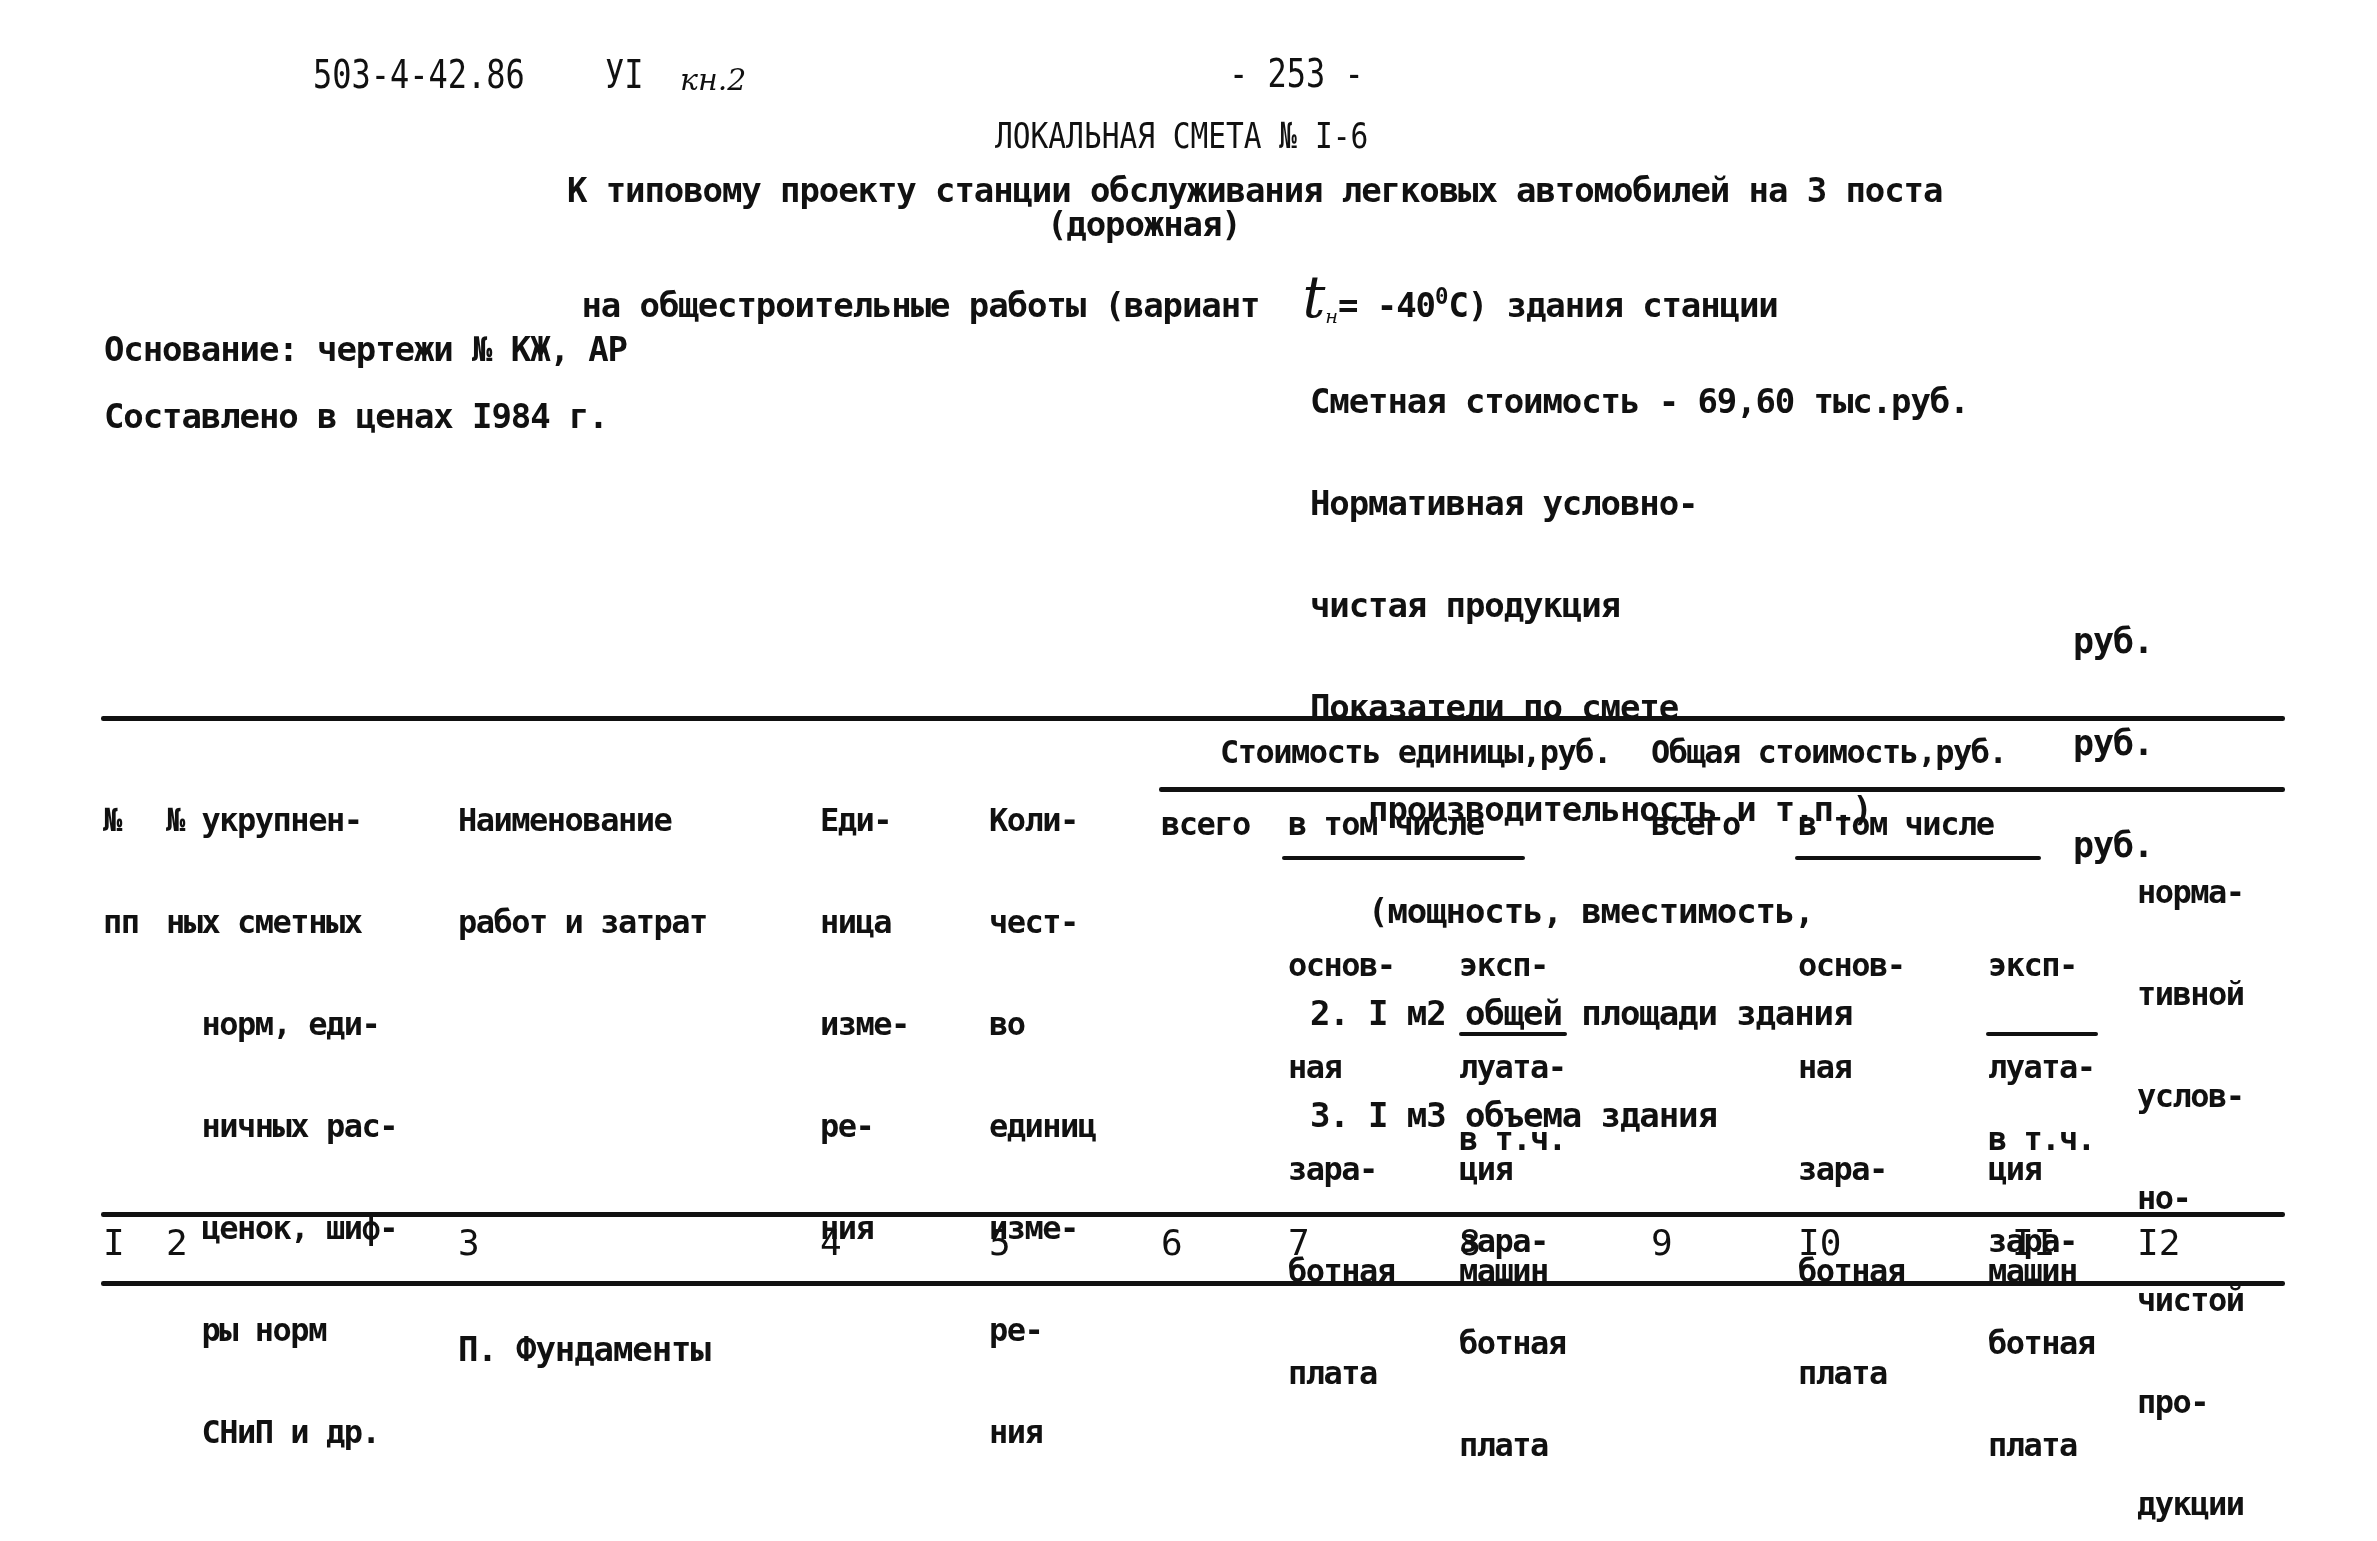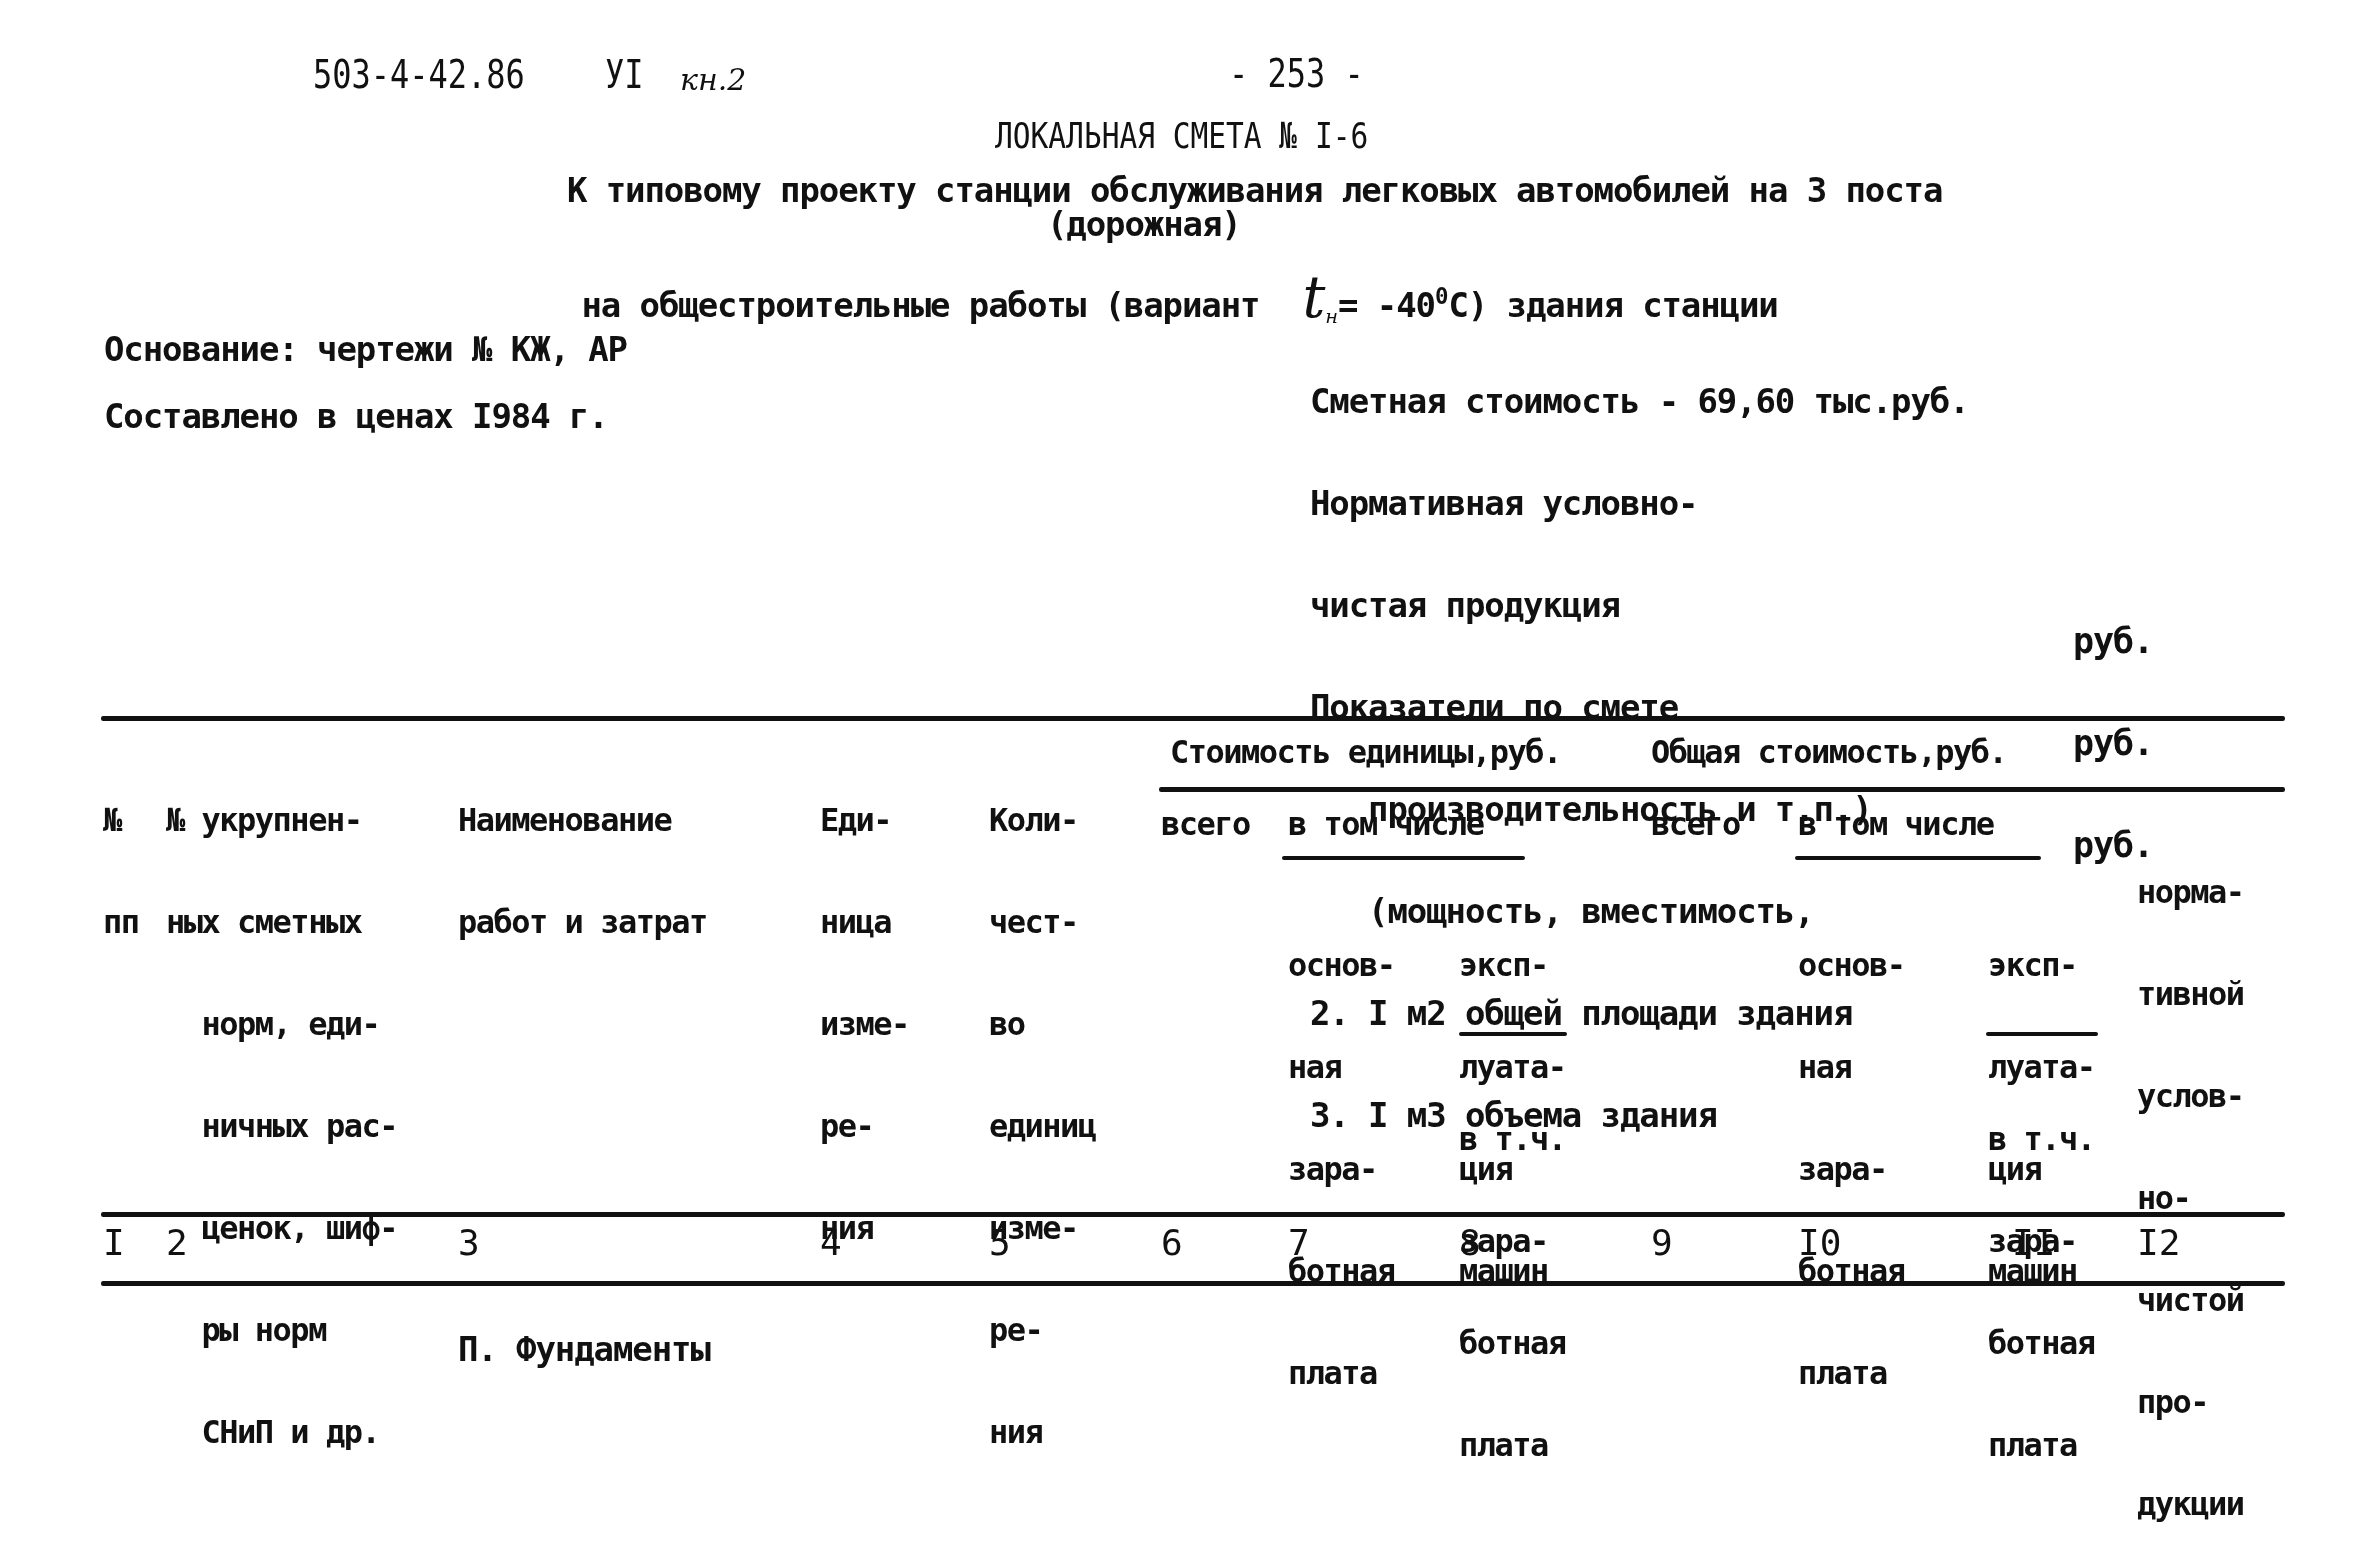--- a/index.html
+++ b/index.html
@@ -79,21 +79,21 @@
 <div class="stack" style="left:989px; top:735px; font-size:32px; letter-spacing:-1.5px;">
   <div>Коли-</div>
   <div>чест-</div>
   <div>во</div>
   <div>единиц</div>
   <div>изме-</div>
   <div>ре-</div>
   <div>ния</div>
 </div>
 
-<div class="t" style="left:1170px; top:735px; font-size:32px; letter-spacing:-1.5px;">Стоимость единицы,руб.</div>
+<div class="t" style="left:1220px; top:735px; font-size:32px; letter-spacing:-1.5px;">Стоимость единицы,руб.</div>
 <div class="t" style="left:1651px; top:735px; font-size:32px; letter-spacing:-1.5px;">Общая стоимость,руб.</div>
 <div class="rule" style="left:1159px; top:787px; width:1126px;"></div>
 
 <div class="t" style="left:1161px; top:807px; font-size:32px; letter-spacing:-1.5px;">всего</div>
 <div class="t" style="left:1288px; top:807px; font-size:32px; letter-spacing:-1.5px;">в том числе</div>
 <div class="rule thin" style="left:1282px; top:856px; width:243px;"></div>
 
 <div class="stack" style="left:1288px; top:880px; font-size:32px; letter-spacing:-1.5px;">
   <div>основ-</div>
   <div>ная</div>

